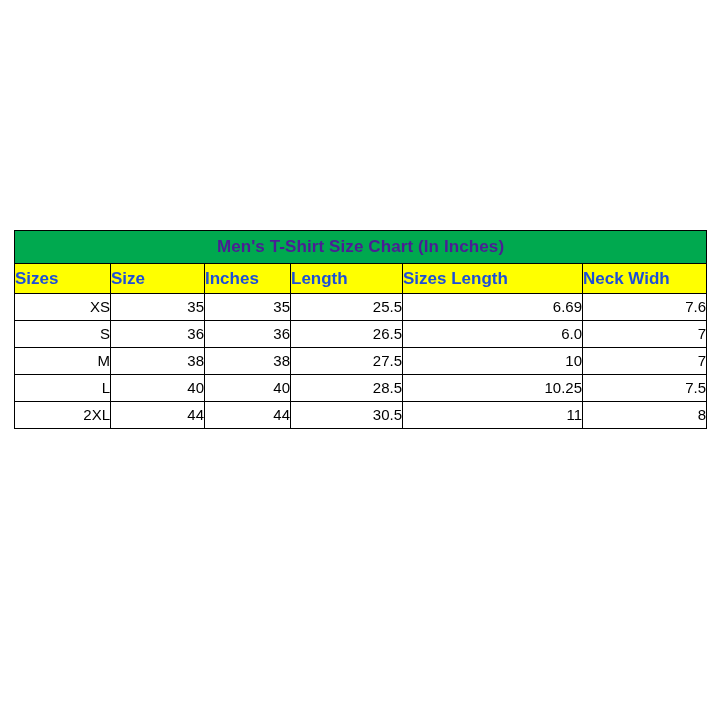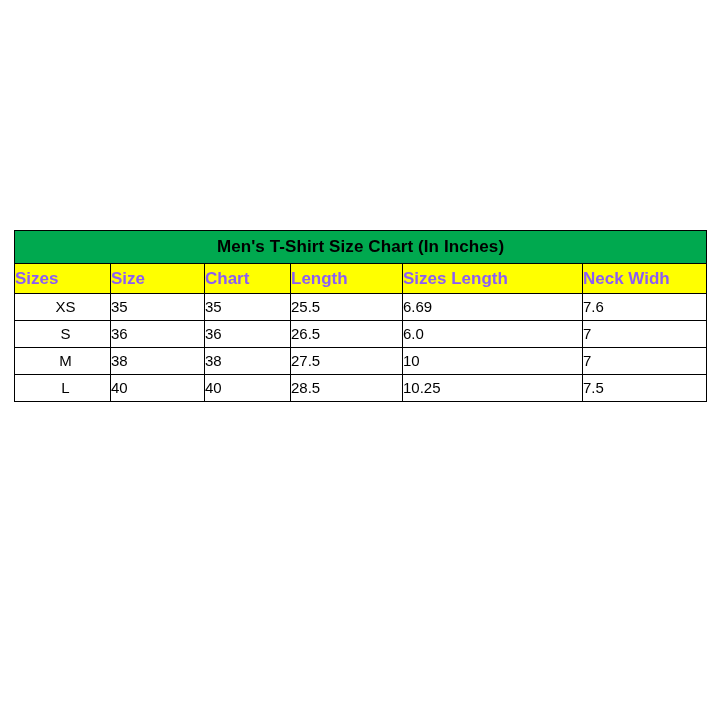--- a/index.html
+++ b/index.html
@@ -26,48 +26,48 @@
     table-layout: fixed;
     background: #ffffff;
   }
   table.size-chart td, table.size-chart th {
     border: 1px solid #000000;
     padding: 0;
     margin: 0;
   }
   .title-cell {
     background: #00a94f;
-    color: #000000;
+    color: #4c1d95;
     font-weight: bold;
     font-size: 17px;
     text-align: center;
     height: 32px;
     line-height: 32px;
     letter-spacing: 0.1px;
   }
   .header-cell {
     background: #ffff00;
-    color: #8b5cf6;
+    color: #1d4ed8;
     font-weight: bold;
     font-size: 17px;
     height: 29px;
     line-height: 29px;
     text-align: left;
     padding-left: 6px;
   }
   .data-cell {
     font-size: 15px;
     height: 26px;
     line-height: 26px;
-    text-align: left;
+    text-align: right;
     color: #000000;
     background: #ffffff;
   }
   .data-cell.size-label {
-    text-align: center;
+    text-align: right;
     padding-left: 6px;
   }
   col.c0 { width: 96px; }
   col.c1 { width: 94px; }
   col.c2 { width: 86px; }
   col.c3 { width: 112px; }
   col.c4 { width: 180px; }
   col.c5 { width: 124px; }
 </style>
 </head>
@@ -83,21 +83,21 @@
         <col class="c4">
         <col class="c5">
     </colgroup>
     <tbody>
       <tr>
         <td class="title-cell" colspan="6">Men's T-Shirt Size Chart (In Inches)</td>
       </tr>
       <tr>
         <td class="header-cell">Sizes</td>
         <td class="header-cell">Size</td>
-        <td class="header-cell">Chart</td>
+        <td class="header-cell">Inches</td>
         <td class="header-cell">Length</td>
         <td class="header-cell">Sizes Length</td>
         <td class="header-cell">Neck Widh</td>
       </tr>
 
       <tr>
         <td class="data-cell size-label">XS</td>
         <td class="data-cell">35</td>
         <td class="data-cell">35</td>
         <td class="data-cell">25.5</td>
@@ -121,15 +121,23 @@
         <td class="data-cell">7</td>
       </tr>
       <tr>
         <td class="data-cell size-label">L</td>
         <td class="data-cell">40</td>
         <td class="data-cell">40</td>
         <td class="data-cell">28.5</td>
         <td class="data-cell">10.25</td>
         <td class="data-cell">7.5</td>
       </tr>
+      <tr>
+        <td class="data-cell size-label">2XL</td>
+        <td class="data-cell">44</td>
+        <td class="data-cell">44</td>
+        <td class="data-cell">30.5</td>
+        <td class="data-cell">11</td>
+        <td class="data-cell">8</td>
+      </tr>
     </tbody>
   </table>
 </div>
 
 </body></html>

